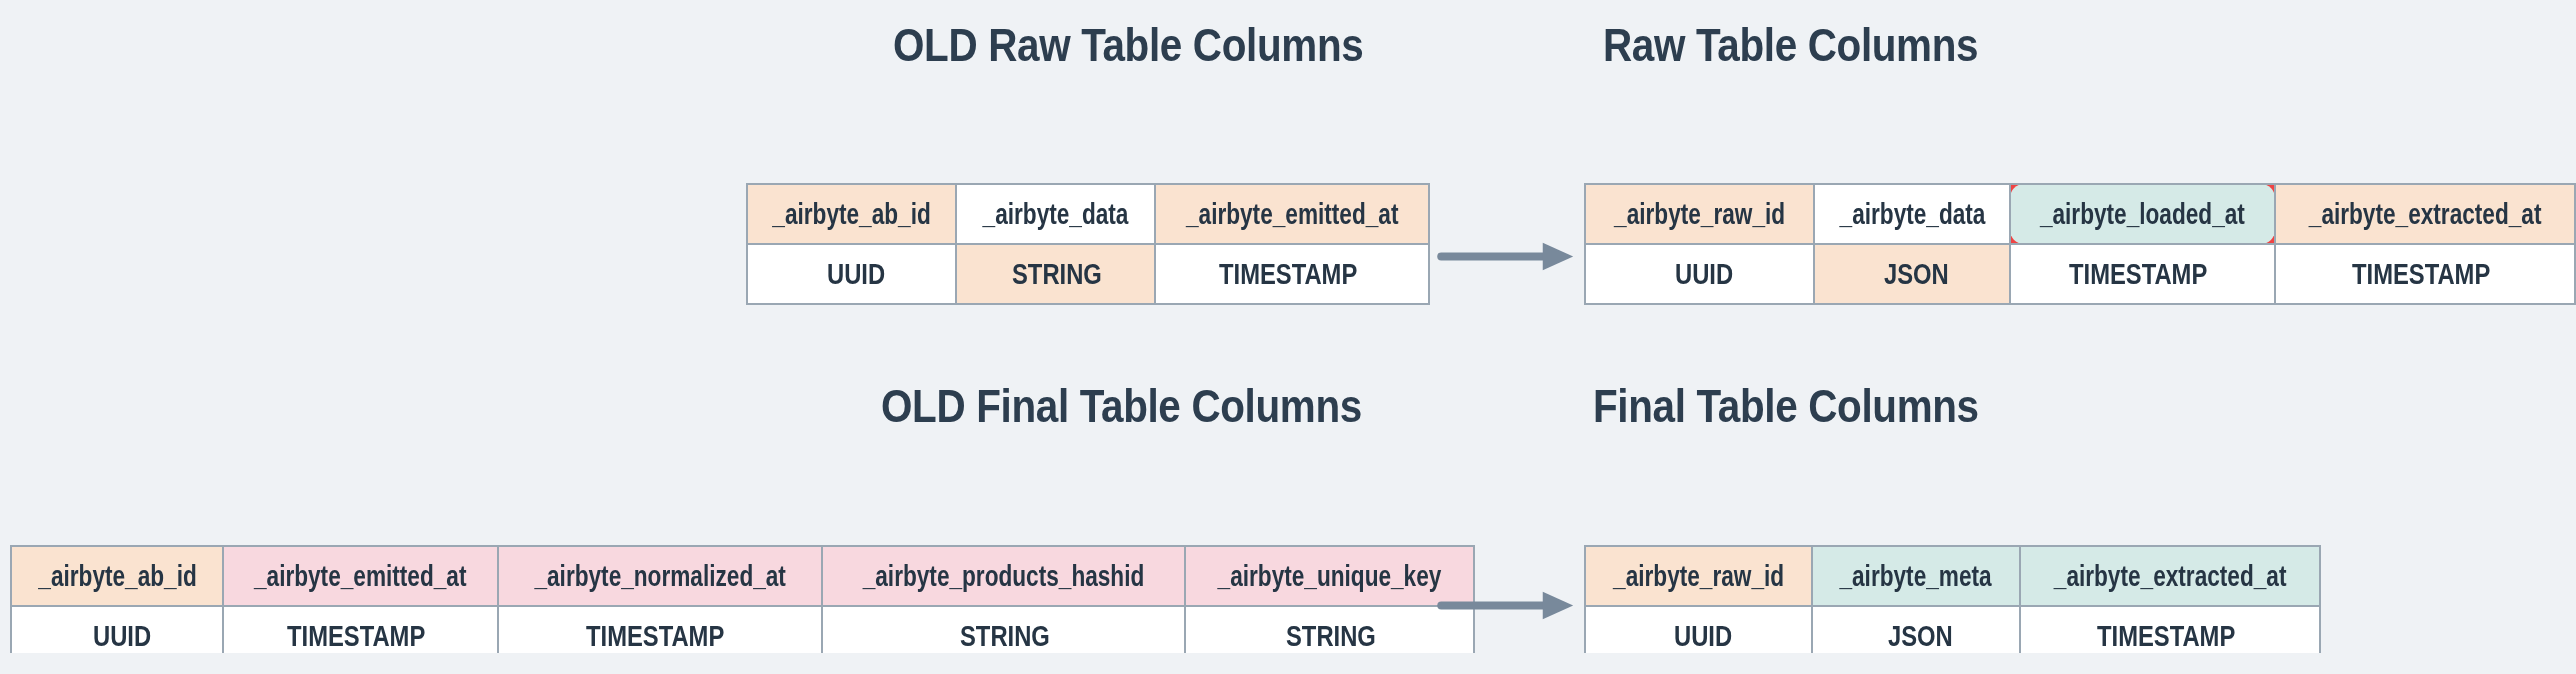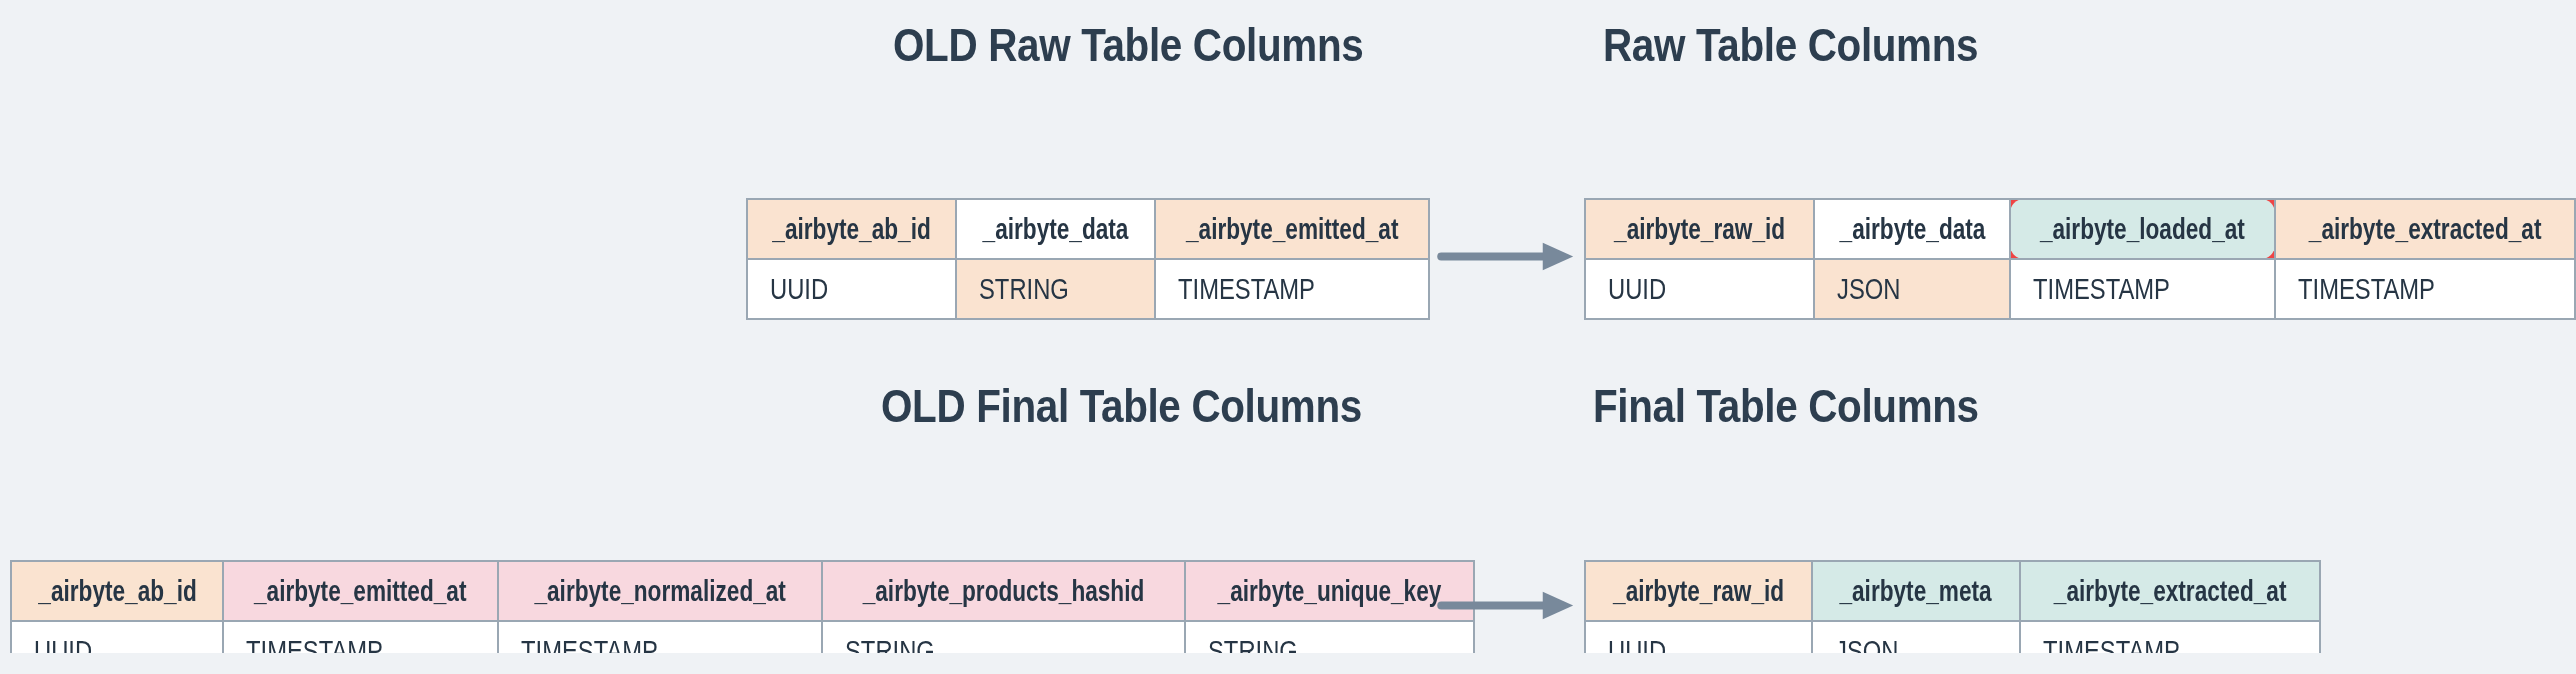--- a/index.html
+++ b/index.html
@@ -17,31 +17,30 @@
     line-height:58px; white-space:nowrap;
     transform:scaleX(0.86); transform-origin:left center;
     letter-spacing:-0.4px;
   }
 
   
   table.schema {
     position:absolute;
     border-collapse:collapse; table-layout:fixed;
     background:#ef4444;
-    margin-top:15px;
   }
   table.schema td {
     border:2.9px solid #9aa7b3;
     height:58px; padding:0;
     overflow:hidden; white-space:nowrap;
     font-size:29px; color:#263544;
     background:#ffffff;
   }
   td.hdr  { font-weight:bold; text-align:center; }
-  td.typ  { font-weight:normal; text-align:left; }
+  td.typ  { font-weight:bold; text-align:center; }
   .cnd    { display:inline-block; white-space:nowrap; }
   td.hdr .cnd { transform:scaleX(0.78); transform-origin:center center; }
   td.typ .cnd { transform:scaleX(0.82); transform-origin:left center; margin-left:22px; }
 
   
   .arrow { position:absolute; width:145px; height:35px; }
 </style>
 </head>
 <body style="background-color: rgb(239, 242, 245);">
 

